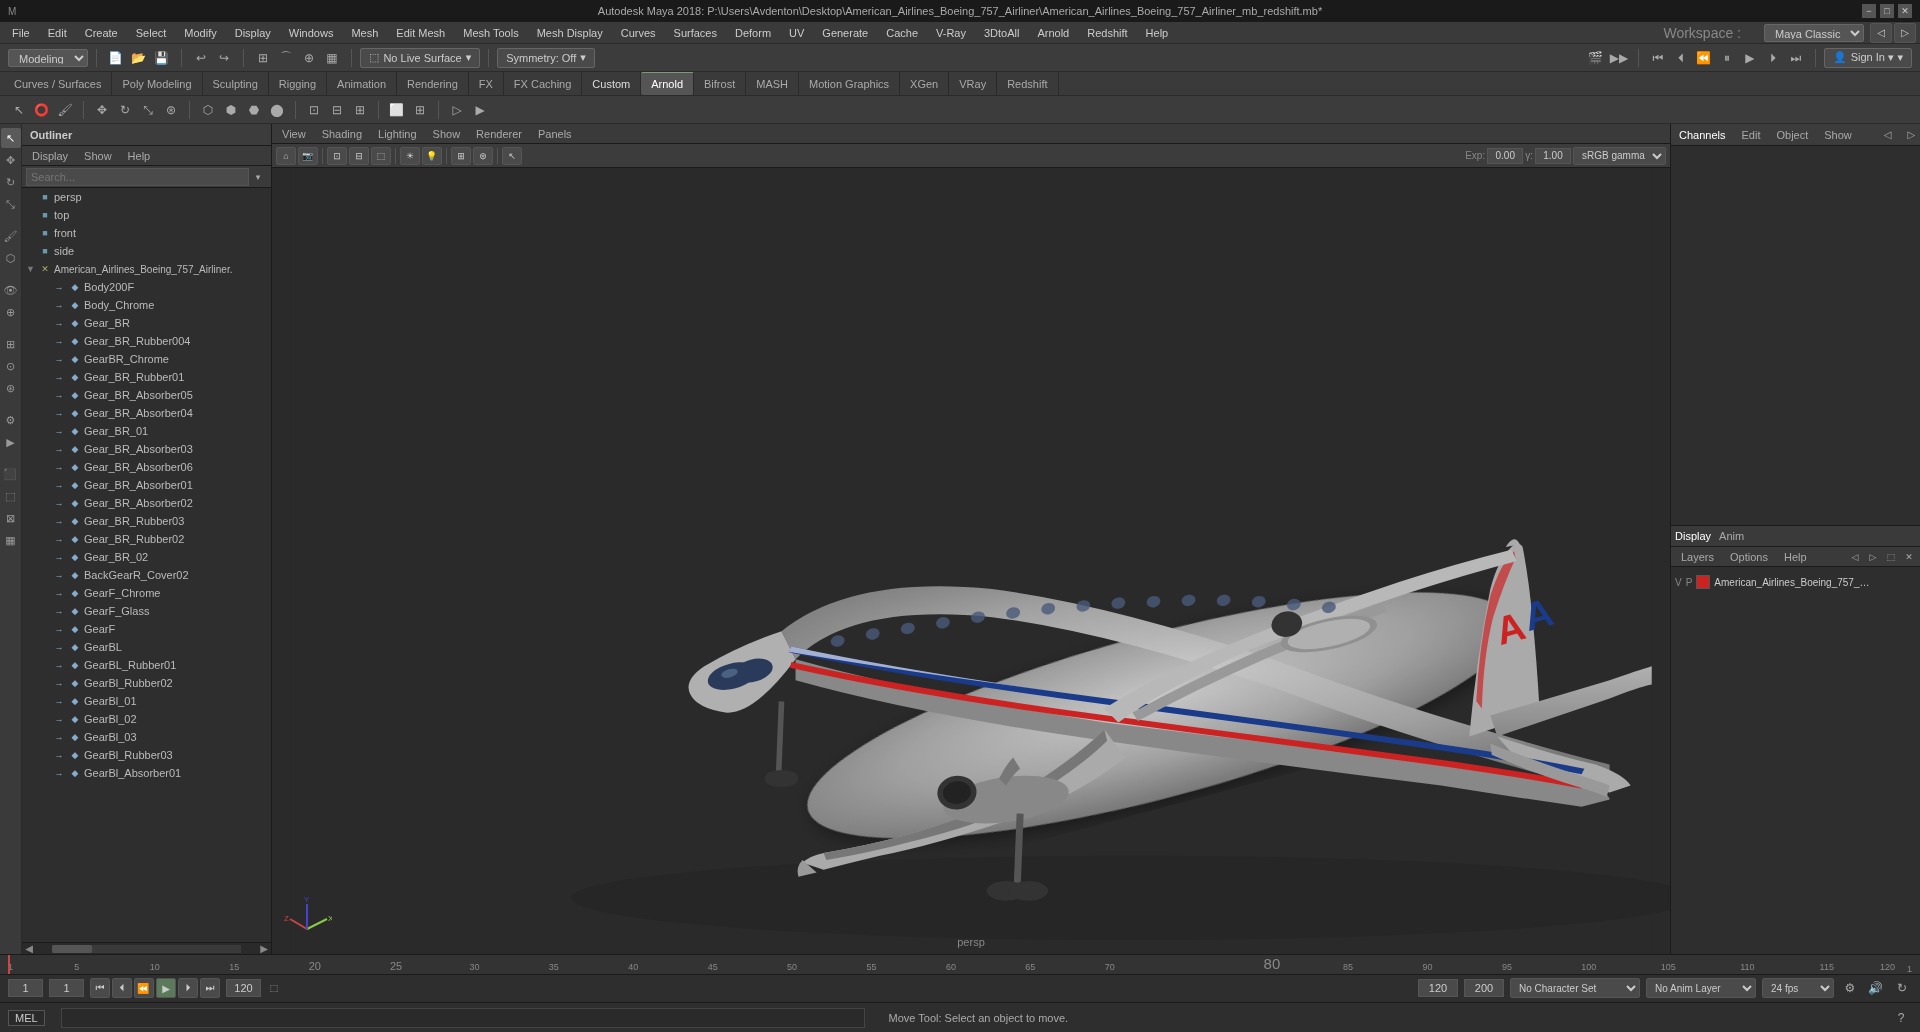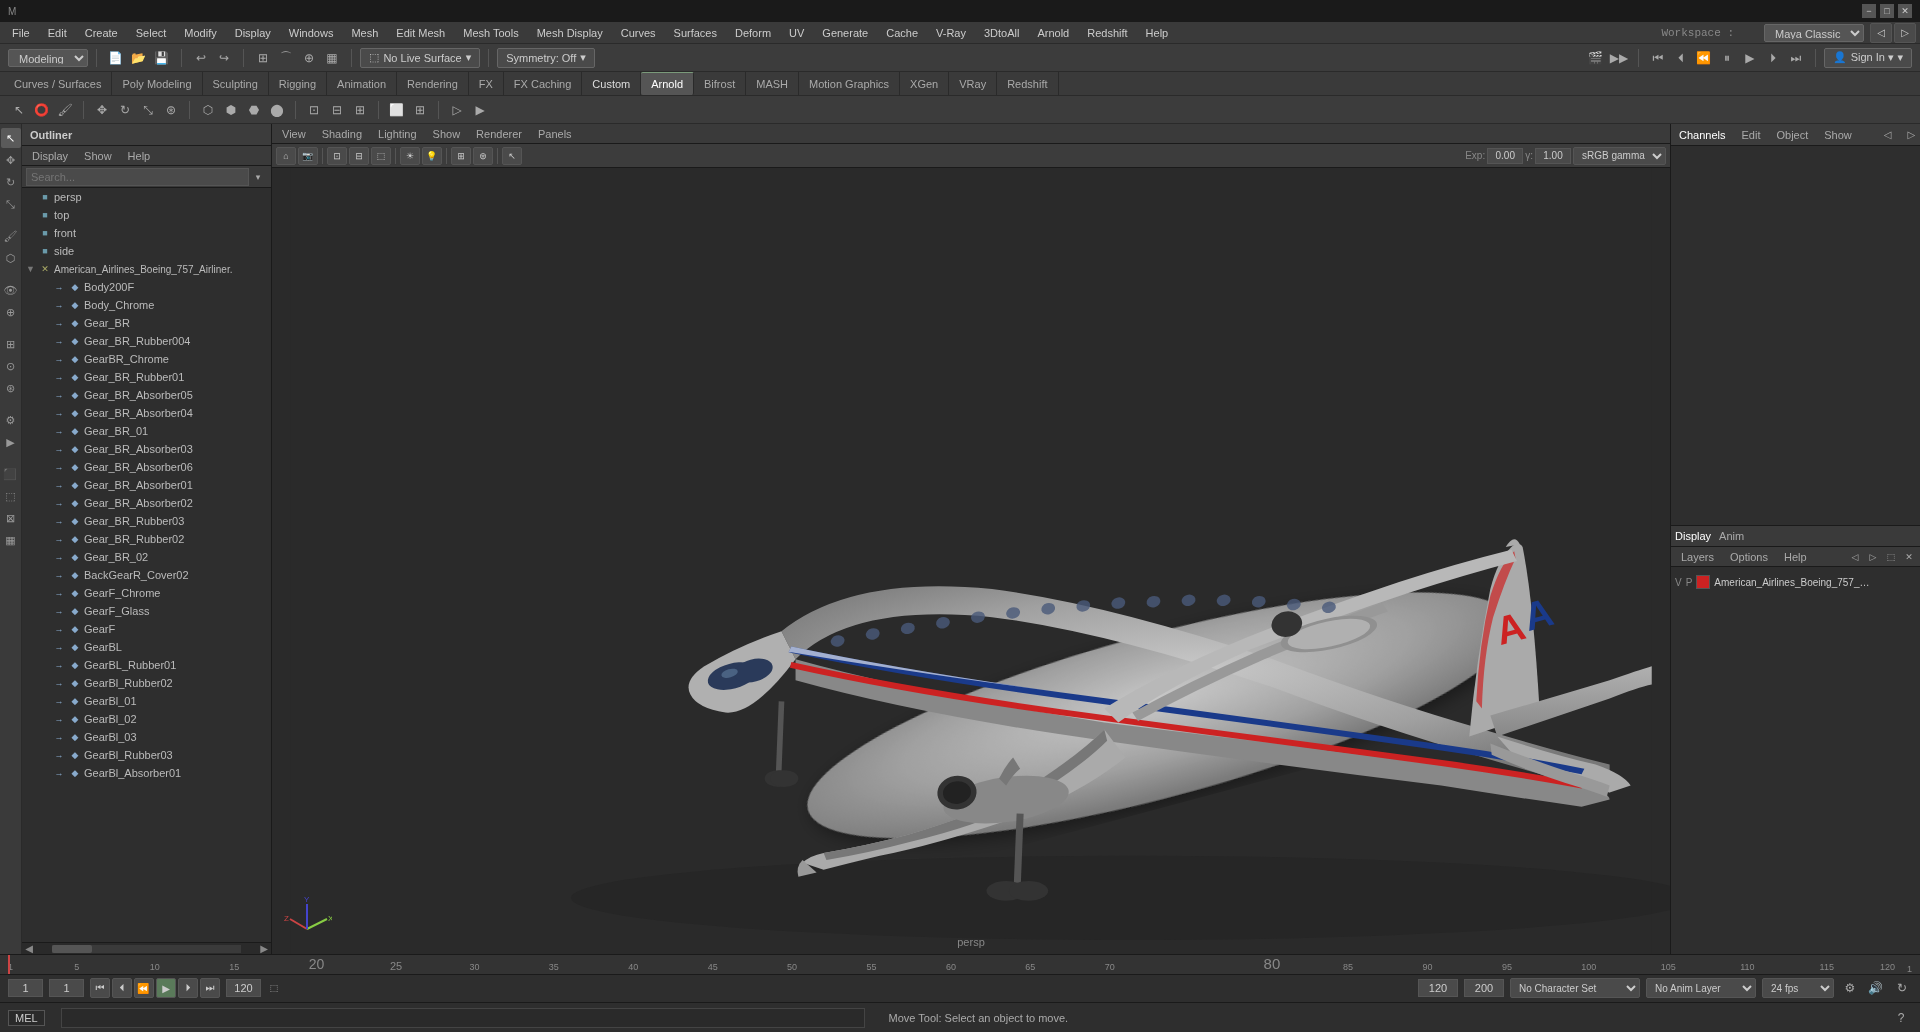--- a/index.html
+++ b/index.html
@@ -574,20 +574,21 @@
     .v-label { font-size: 10px; color: #888; }
     .p-label { font-size: 10px; color: #888; }
   </style>
 </head>
 <body>
 
 <div id="app">
 
   <div id="title-bar">
     <span style="font-size:10px; color:#888; margin-right:8px;">M</span>
+    <div class="title-text">Autodesk Maya 2018: P:\Users\Avdenton\Desktop\American_Airlines_Boeing_757_Airliner\American_Airlines_Boeing_757_Airliner_mb_redshift.mb*</div>
     <div class="win-controls">
       <button class="win-btn">−</button>
       <button class="win-btn">□</button>
       <button class="win-btn close">✕</button>
     </div>
   </div>
 
   <div id="menu-bar">
     <div class="menu-item">File</div>
     <div class="menu-item">Edit</div>
@@ -605,21 +606,21 @@
     <div class="menu-item">Deform</div>
     <div class="menu-item">UV</div>
     <div class="menu-item">Generate</div>
     <div class="menu-item">Cache</div>
     <div class="menu-item">V-Ray</div>
     <div class="menu-item">3DtoAll</div>
     <div class="menu-item">Arnold</div>
     <div class="menu-item">Redshift</div>
     <div class="menu-item">Help</div>
     <div style="flex:1"></div>
-    <div style="font-size:11px; color:#888; margin-right:28px;font-family:Liberation Mono, monospace;">Workspace :</div>
+    <div style="font-size:14px; color:#888; margin-right:21px;">Workspace :</div>
     <select class="workspace-dropdown">
       <option>Maya Classic</option>
     </select>
     <div style="display:flex; gap:2px; margin-left:4px;">
       <div class="toolbar-btn">◁</div>
       <div class="toolbar-btn">▷</div>
     </div>
   </div>
 
   <div id="top-toolbar">
@@ -1197,21 +1198,21 @@
   <div id="timeline-area">
     <div id="timeline-ruler">
 
       <div style="position:absolute; left:0; right:0; top:0; bottom:0; display:flex; align-items:flex-end; padding: 0 8px;">
         <div style="position:relative; flex:1; height:100%;">
 
           <span style="position:absolute; left:0%; font-size:9px; color:#888; bottom:2px;">1</span>
           <span style="position:absolute; left:3.5%; font-size:9px; color:#888; bottom:2px;">5</span>
           <span style="position:absolute; left:7.5%; font-size:9px; color:#888; bottom:2px;">10</span>
           <span style="position:absolute; left:11.7%; font-size:9px; color:#888; bottom:2px;">15</span>
-          <span style="position:absolute; left:15.9%; font-size:14px; color:#888; bottom:2px;">20</span>
+          <span style="position:absolute; left:15.9%; font-size:11px; color:#888; bottom:2px;">20</span>
           <span style="position:absolute; left:20.2%; font-size:11px; color:#888; bottom:2px;">25</span>
           <span style="position:absolute; left:24.4%; font-size:9px; color:#888; bottom:2px;">30</span>
           <span style="position:absolute; left:28.6%; font-size:9px; color:#888; bottom:2px;">35</span>
           <span style="position:absolute; left:32.8%; font-size:9px; color:#888; bottom:2px;">40</span>
           <span style="position:absolute; left:37.0%; font-size:9px; color:#888; bottom:2px;">45</span>
           <span style="position:absolute; left:41.2%; font-size:9px; color:#888; bottom:2px;">50</span>
           <span style="position:absolute; left:45.4%; font-size:9px; color:#888; bottom:2px;">55</span>
           <span style="position:absolute; left:49.6%; font-size:9px; color:#888; bottom:2px;">60</span>
           <span style="position:absolute; left:53.8%; font-size:9px; color:#888; bottom:2px;">65</span>
           <span style="position:absolute; left:58.0%; font-size:9px; color:#888; bottom:2px;">70</span>

